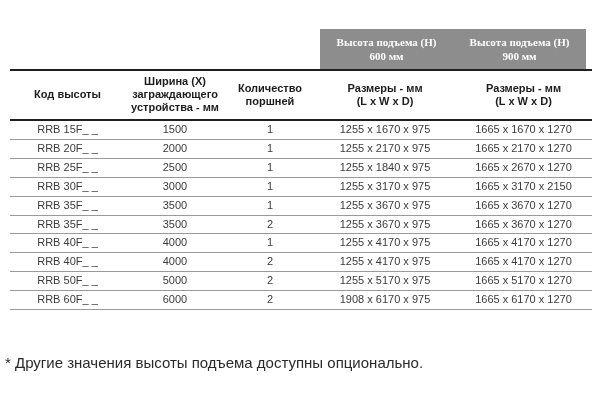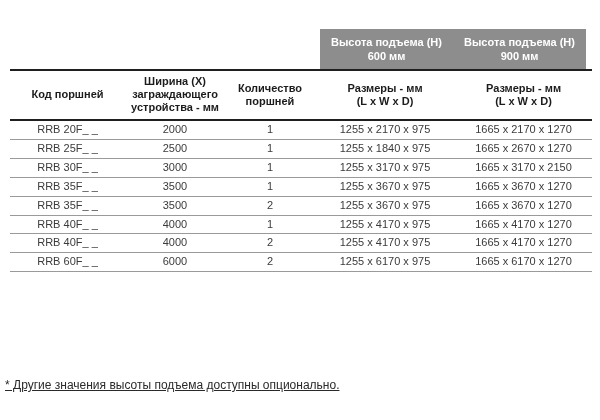--- a/index.html
+++ b/index.html
@@ -16,20 +16,21 @@
     overflow: hidden;
   }
   
   .band {
     position: absolute;
     left: 320px;
     top: 29px;
     width: 266px;
     height: 40px;
     display: flex;
+    font-family: Liberation Serif, serif;
   }
   .band-cell {
     width: 133px;
     height: 100%;
     display: flex;
     flex-direction: column;
     align-items: center;
     justify-content: center;
     color: #ffffff;
     font-weight: bold;
@@ -68,24 +69,23 @@
     overflow: hidden;
   }
   .col-code  { width: 115px; }
   .col-width { width: 100px; }
   .col-pist  { width: 90px;  }
   .col-d600  { width: 140px; }
   .col-d900  { width: 137px; }
   .footnote {
     position: absolute;
     left: 5px;
-    top: 378px;
-    font-size: 12px;
+    top: 354px;
+    font-size: 15px;
     color: #2a2a2a;
-    text-decoration: underline;
   }
 </style>
 </head>
 <body>
 
 <div class="page">
 
   <div class="band">
     <div class="band-cell" style="background: rgb(141, 141, 141); color: rgb(255, 255, 255);">
       <span>Высота подъема (H)</span>
@@ -101,21 +101,21 @@
     <colgroup>
       <col class="col-code">
         <col class="col-width">
         <col class="col-pist">
         <col class="col-d600">
         <col class="col-d900">
     </colgroup>
     <thead>
       <tr>
         <th>
-          <div>Код поршней</div>
+          <div>Код высоты</div>
         </th>
         <th>
           <div>Ширина (X)</div>
           <div>заграждающего</div>
           <div>устройства - мм</div>
         </th>
         <th>
           <div>Количество</div>
           <div>поршней</div>
         </th>
@@ -124,20 +124,27 @@
           <div>(L x W x D)</div>
         </th>
         <th>
           <div>Размеры - мм</div>
           <div>(L x W x D)</div>
         </th>
       </tr>
     </thead>
     <tbody>
         <tr>
+          <td>RRB 15F_ _</td>
+          <td>1500</td>
+          <td>1</td>
+          <td>1255 x 1670 x 975</td>
+          <td>1665 x 1670 x 1270</td>
+        </tr>
+        <tr>
           <td>RRB 20F_ _</td>
           <td>2000</td>
           <td>1</td>
           <td>1255 x 2170 x 975</td>
           <td>1665 x 2170 x 1270</td>
         </tr>
         <tr>
           <td>RRB 25F_ _</td>
           <td>2500</td>
           <td>1</td>
@@ -173,24 +180,31 @@
           <td>1665 x 4170 x 1270</td>
         </tr>
         <tr>
           <td>RRB 40F_ _</td>
           <td>4000</td>
           <td>2</td>
           <td>1255 x 4170 x 975</td>
           <td>1665 x 4170 x 1270</td>
         </tr>
         <tr>
+          <td>RRB 50F_ _</td>
+          <td>5000</td>
+          <td>2</td>
+          <td>1255 x 5170 x 975</td>
+          <td>1665 x 5170 x 1270</td>
+        </tr>
+        <tr>
           <td>RRB 60F_ _</td>
           <td>6000</td>
           <td>2</td>
-          <td>1255 x 6170 x 975</td>
+          <td>1908 x 6170 x 975</td>
           <td>1665 x 6170 x 1270</td>
         </tr>
       </tbody>
   </table>
 
   <div class="footnote">* Другие значения высоты подъема доступны опционально.</div>
 
 </div>
 
 </body></html>

